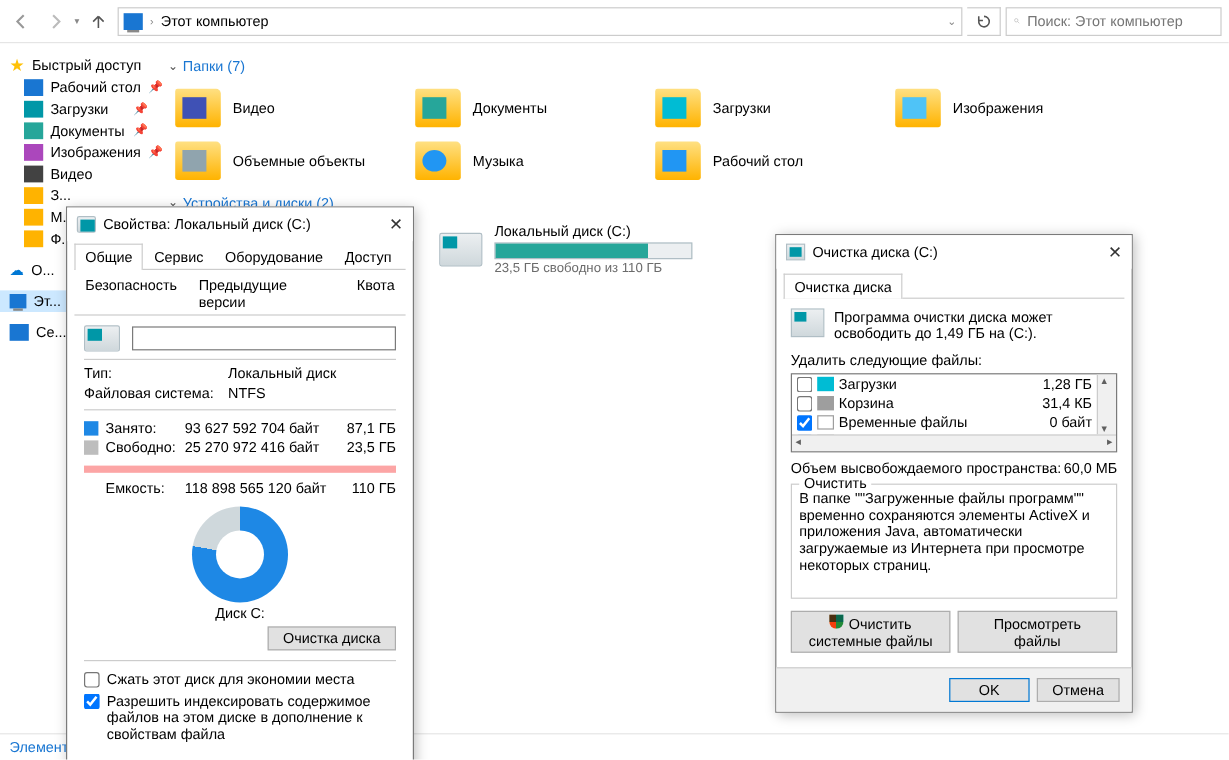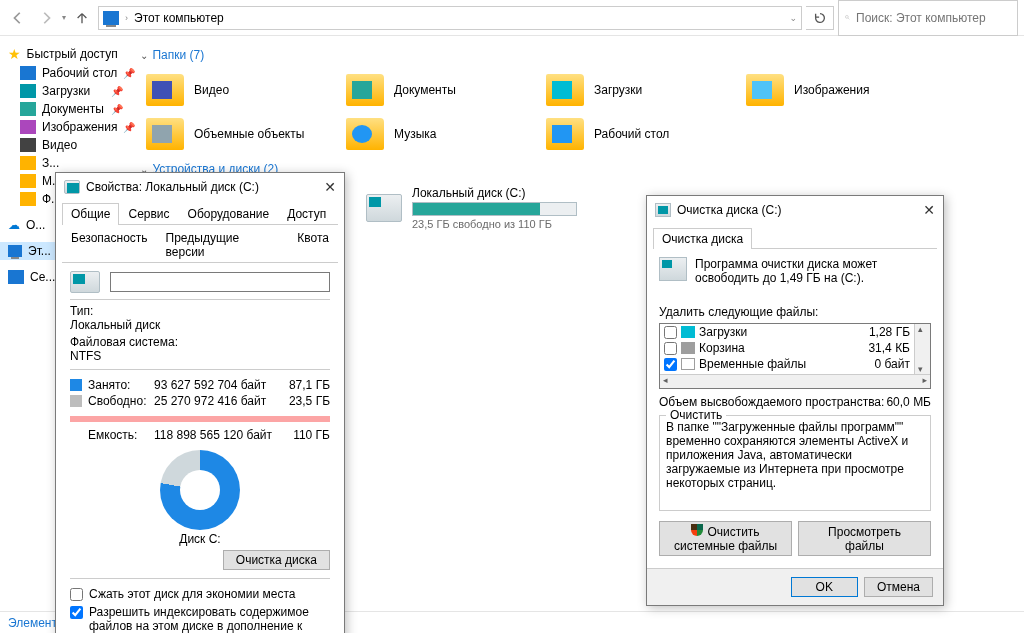--- a/index.html
+++ b/index.html
@@ -6,21 +6,21 @@
 body { background: #fff; width: 1024px; height: 633px; position: relative; overflow: hidden; color: #000; }
 
 
 .addr-bar { height: 36px; display: flex; align-items: center; border-bottom: 1px solid #e5e5e5; padding: 0 6px; gap: 4px; }
 .nav-btn { width: 24px; height: 24px; display: flex; align-items: center; justify-content: center; color: #888; cursor: pointer; }
 .nav-btn svg { width: 14px; height: 14px; }
 .dd { color: #888; font-size: 8px; }
 .up { color: #555; }
 .addr-path { flex: 1; display: flex; align-items: center; border: 1px solid #ccc; height: 24px; padding: 0 4px; gap: 6px; }
 .refresh-btn { width: 28px; height: 24px; border: 1px solid #ccc; border-left: none; display: flex; align-items: center; justify-content: center; color: #555; }
-.search-box { width: 180px; height: 36px; border: 1px solid #ccc; display: flex; align-items: center; padding: 0 6px; gap: 6px; color: #888; }
+.search-box { width: 180px; height: 24px; border: 1px solid #ccc; display: flex; align-items: center; padding: 0 6px; gap: 6px; color: #888; }
 .search-box input { border: none; outline: none; flex: 1; color: #888; }
 .pc-icon { width: 16px; height: 14px; background: #1976d2; position: relative; }
 .pc-icon::after { content: ""; position: absolute; left: 3px; right: 3px; bottom: -2px; height: 2px; background: #888; }
 
 
 .sidebar { position: absolute; left: 0; top: 36px; width: 130px; bottom: 22px; padding: 8px 0; }
 .sb-item { display: flex; align-items: center; gap: 6px; padding: 2px 6px 2px 20px; cursor: pointer; white-space: nowrap; }
 .sb-item.quick { padding-left: 8px; }
 .sb-item.sel { background: #cce8ff; }
 .sb-ico { width: 16px; height: 14px; flex-shrink: 0; }
@@ -66,21 +66,21 @@
 .dlg { position: absolute; background: #fff; border: 1px solid #7a7a7a; box-shadow: 2px 2px 10px rgba(0,0,0,.25); }
 .dlg-props { left: 55px; top: 172px; width: 290px; }
 .dlg-title { height: 28px; display: flex; align-items: center; padding: 0 8px; gap: 6px; background: #fff; }
 .dlg-title .x { margin-left: auto; color: #333; cursor: pointer; font-size: 14px; }
 .tabs-row { display: flex; border-bottom: 1px solid #ccc; margin: 2px 6px 0; }
 .tab { padding: 3px 8px; border: 1px solid transparent; border-bottom: none; cursor: pointer; }
 .tab.active { border-color: #ccc; background: #fff; margin-bottom: -1px; }
 .props-body { padding: 8px 14px 12px; }
 .props-line { display: flex; align-items: center; gap: 10px; margin-bottom: 6px; }
 .props-line input { flex: 1; height: 20px; border: 1px solid #7a7a7a; padding: 0 4px; }
-.kv { display: flex; margin: 3px 0; flex-direction: column; }
+.kv { display: flex; margin: 3px 0; }
 .kv .k { width: 120px; }
 .usage { border-top: 1px solid #ccc; border-bottom: 6px solid #fca5a5; padding: 6px 0; margin: 6px 0; }
 .urow { display: flex; align-items: center; gap: 6px; margin: 2px 0; }
 .sq { width: 12px; height: 12px; }
 .blue-sq { background: #1e88e5; }
 .gray-sq { background: #bdbdbd; }
 .urow .ub { flex: 1; }
 .urow .ur { width: 50px; text-align: right; }
 .donut { width: 80px; height: 80px; border-radius: 50%; background: conic-gradient(#1e88e5 0 280deg, #cfd8dc 280deg 360deg); position: relative; margin: 8px auto 2px; }
 .donut::after { content: ""; position: absolute; left: 20px; top: 20px; width: 40px; height: 40px; border-radius: 50%; background: #fff; }
@@ -89,21 +89,21 @@
 .btn.def { border-color: #0078d4; }
 .cleanup-btn-row { display: flex; justify-content: flex-end; border-bottom: 1px solid #ccc; padding-bottom: 8px; margin-bottom: 8px; }
 .chk-row { display: flex; align-items: flex-start; gap: 6px; margin: 4px 0; }
 .chk-row input { margin-top: 1px; }
 .dlg-btns { display: flex; justify-content: flex-end; gap: 6px; padding: 8px 10px; border-top: 1px solid #ccc; background: #f0f0f0; align-items: center; }
 
 
 .dlg-clean { left: 646px; top: 195px; width: 298px; }
 .tab-single { margin: 4px 6px 0; display: flex; }
 .clean-body { padding: 8px 12px 12px; }
-.cl-top { display: flex; gap: 8px; align-items: flex-start; margin-bottom: 20px; }
+.cl-top { display: flex; gap: 8px; align-items: flex-start; margin-bottom: 8px; }
 .cl-ico { width: 28px; height: 24px; background: linear-gradient(#eceff1,#cfd8dc); border: 1px solid #b0bec5; position: relative; flex-shrink: 0; }
 .cl-ico::after { content: ""; position: absolute; left: 2px; top: 2px; width: 10px; height: 8px; background: #0097a7; }
 .cl-list-lbl { margin-bottom: 4px; }
 .cl-list { border: 1px solid #7a7a7a; height: 66px; overflow: hidden; position: relative; }
 .cl-list-inner { position: absolute; left: 0; right: 16px; top: 0; }
 .cl-row { display: flex; align-items: center; padding: 0 4px; height: 16px; }
 .cl-row input { margin-right: 4px; }
 .cl-row .ico { width: 14px; height: 12px; margin-right: 4px; flex-shrink: 0; }
 .dl-ico2 { background: #00bcd4; }
 .trash-ico { background: #9e9e9e; }

